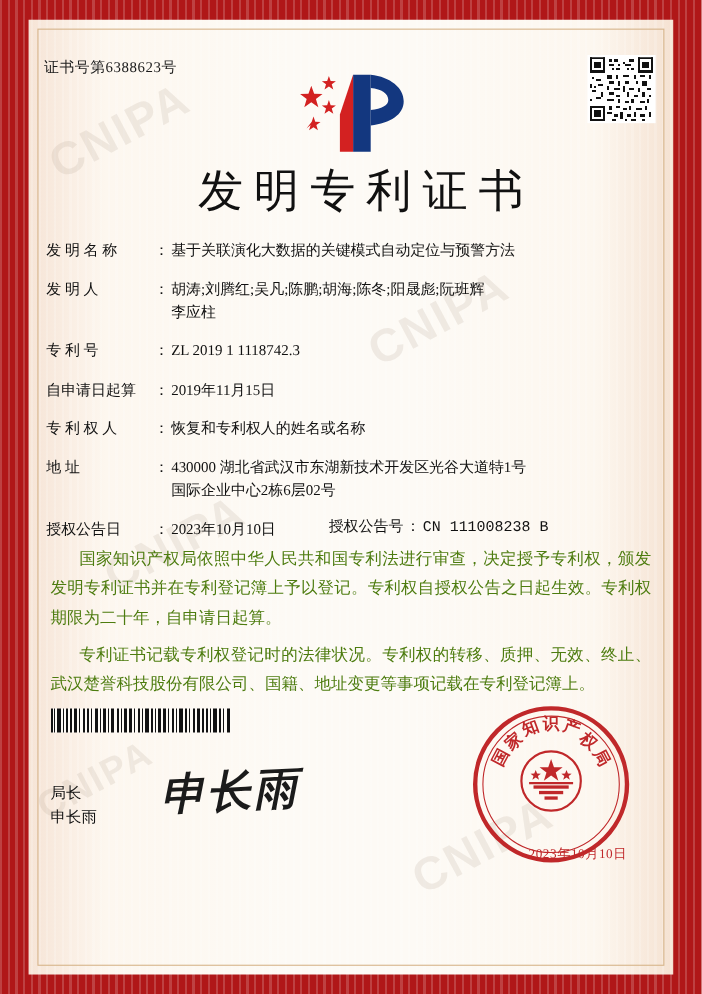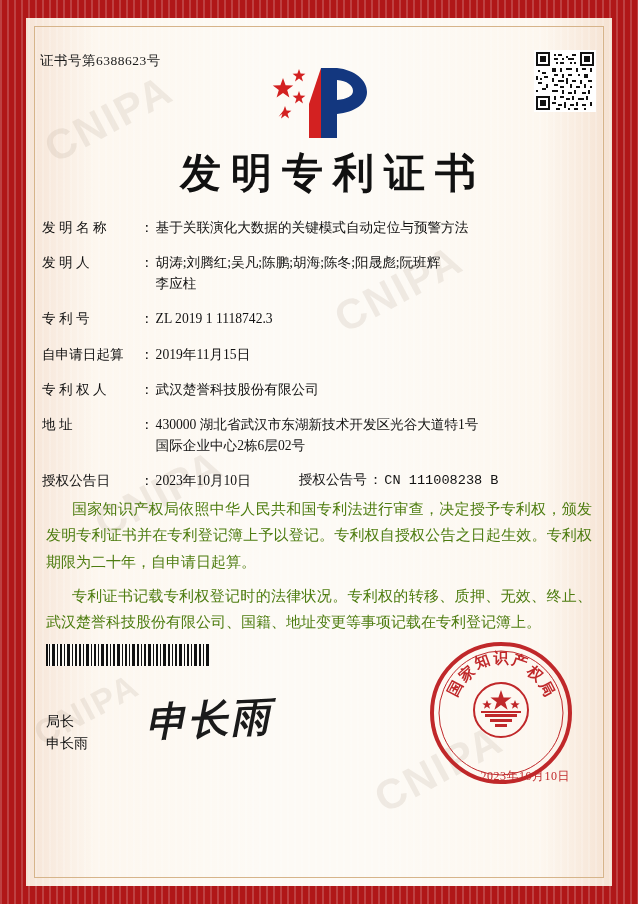--- a/index.html
+++ b/index.html
@@ -104,21 +104,21 @@
     display: flex;
     justify-content: center;
     align-items: flex-start;
   }
   .title {
     position: absolute;
     left: 0; right: 0;
     top: 120px;
     text-align: center;
     font-size: 41px;
-    font-weight: bold;
+    font-weight: normal;
     letter-spacing: 10px;
     color: #111;
     font-family: "Liberation Serif", "DejaVu Serif", serif;
     margin-left: 28px;
   }
   
   .fields {
     position: absolute;
     left: 8px;
     right: 12px;
@@ -382,21 +382,21 @@
           </div>
         <div class="colon">：</div>
         <div class="val">2019年11月15日</div>
       </div>
 
       <div class="row">
         <div class="lbl">
             <span>专 利 权 人</span>
           </div>
         <div class="colon">：</div>
-        <div class="val">武汉楚誉科技股份有限公司</div>
+        <div class="val">恢复和专利权人的姓名或名称</div>
       </div>
 
       <div class="row">
         <div class="lbl">
             <span>地 址</span>
           </div>
         <div class="colon">：</div>
         <div class="val">430000 湖北省武汉市东湖新技术开发区光谷大道特1号
 国际企业中心2栋6层02号</div>
       </div>

